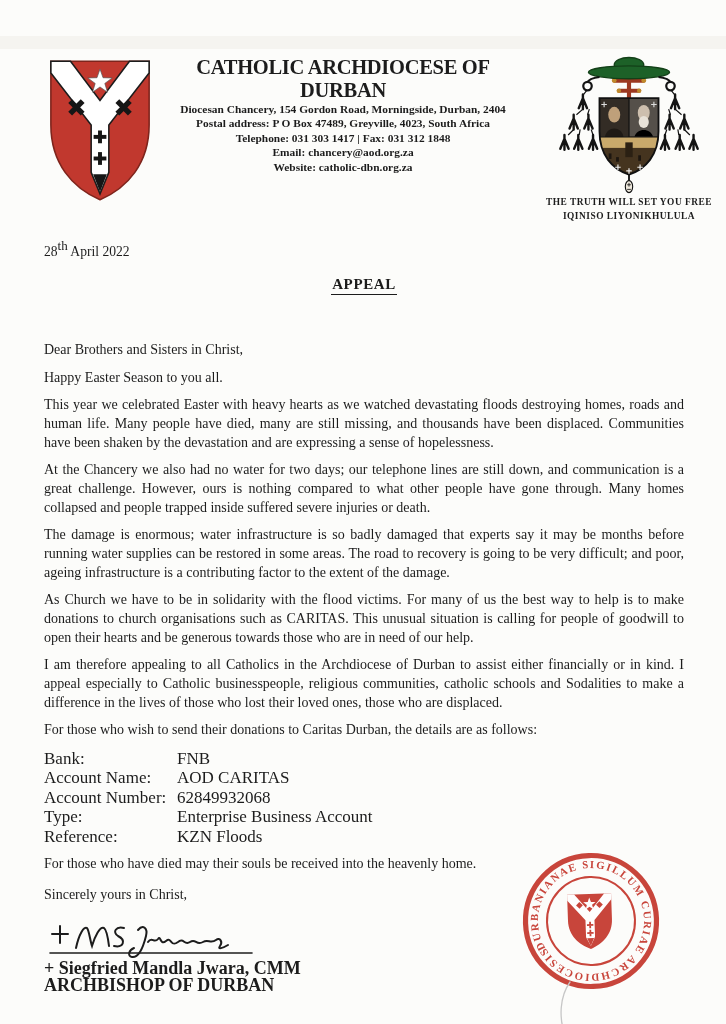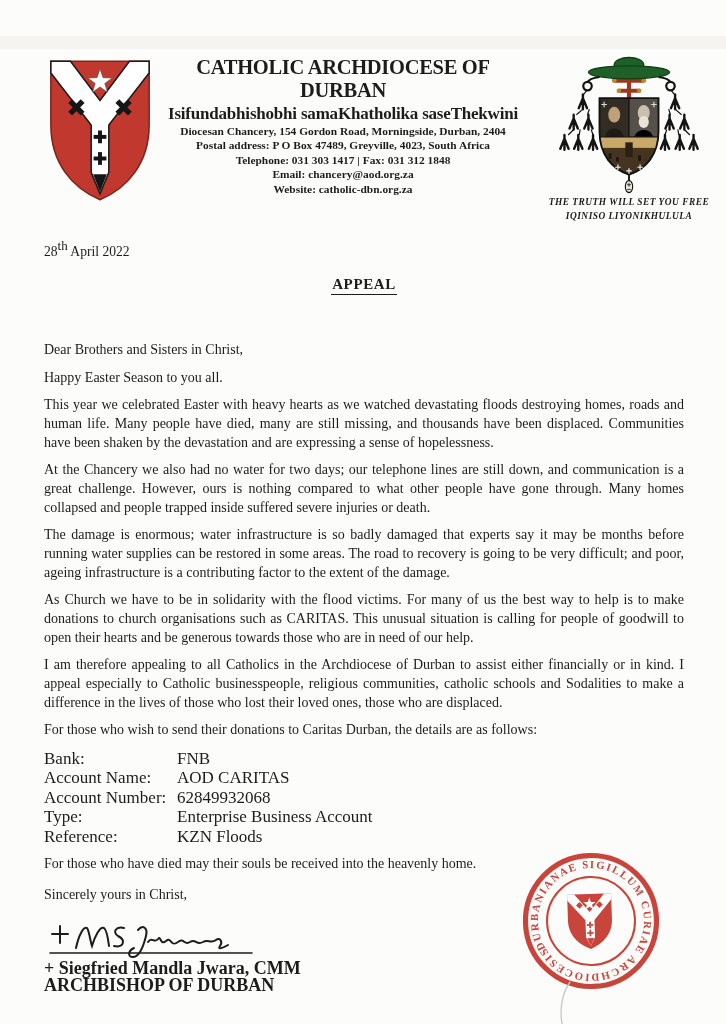--- a/index.html
+++ b/index.html
@@ -6,21 +6,21 @@
   .page{position:relative;width:726px;height:1024px;background:#fcfcfa;overflow:hidden;
         font-family:"Liberation Serif","DejaVu Serif",serif;color:#1c1c1c;margin-top:20px;}
   .scan-band{position:absolute;left:0;top:16px;width:726px;height:13px;background:#edebe4;opacity:.45;}
 
   
   .crest-left{position:absolute;left:44px;top:36px;}
   .head-center{position:absolute;left:152px;top:36px;width:382px;text-align:center;}
   .org-name{font-size:20.5px;font-weight:bold;letter-spacing:-0.3px;line-height:23px;}
   .org-zulu{font-size:17px;font-weight:bold;letter-spacing:-0.2px;line-height:21px;margin-top:1px;}
   .cl{font-size:11.4px;font-weight:bold;line-height:13.4px;margin-top:1px;}
-  .arms-right{position:absolute;left:538px;top:32px;width:182px;text-align:center;font-style:italic;}
+  .arms-right{position:absolute;left:538px;top:32px;width:182px;text-align:center;}
   .arms-right svg{display:block;margin:0 auto;}
   .motto{font-size:9.4px;font-weight:bold;letter-spacing:0.5px;line-height:12px;margin-top:2px;}
 
   
   .content{position:absolute;left:44px;top:212px;width:640px;}
   .date-line{font-size:13.6px;margin-top:6px;}
   .date-line sup{font-size:13px;}
   .title-row{text-align:center;margin-top:15px;}
   .title-row span{display:inline-block;font-size:15px;font-weight:bold;letter-spacing:0.6px;
                   border-bottom:1.6px solid #1c1c1c;padding:0 1px 1px;}
@@ -63,21 +63,20 @@
       <g fill="#161616">
         <rect x="50.5" y="80" width="13" height="4"></rect>
           <rect x="55" y="75.5" width="4" height="13"></rect>
         <rect x="50.5" y="102" width="13" height="4"></rect>
           <rect x="55" y="97.5" width="4" height="13"></rect>
       </g>
     </svg>
 
     <div class="head-center">
       <div class="org-name">CATHOLIC ARCHDIOCESE OF DURBAN</div>
-      <div class="org-zulu">Isifundabhishobhi samaKhatholika saseThekwini</div>
       <div class="cl">Diocesan Chancery, 154 Gordon Road, Morningside, Durban, 2404</div>
       <div class="cl">Postal address: P O Box 47489, Greyville, 4023, South Africa</div>
       <div class="cl">Telephone: 031 303 1417 | Fax: 031 312 1848</div>
       <div class="cl">Email: chancery@aod.org.za</div>
       <div class="cl">Website: catholic-dbn.org.za</div>
     </div>
 
     <div class="arms-right">
       <svg width="178" height="142" viewBox="0 0 180 154">
         <defs>

